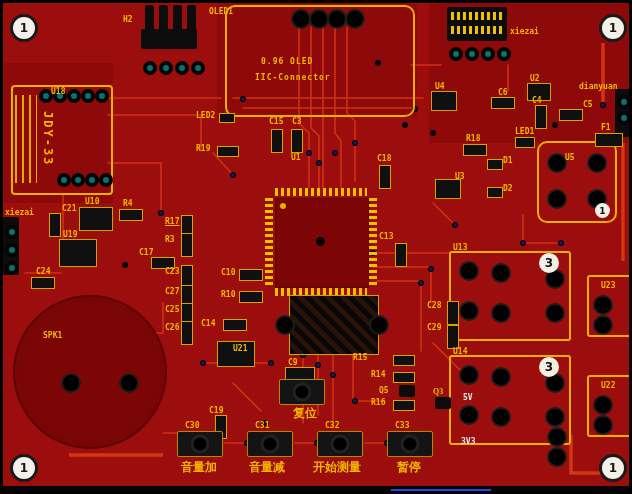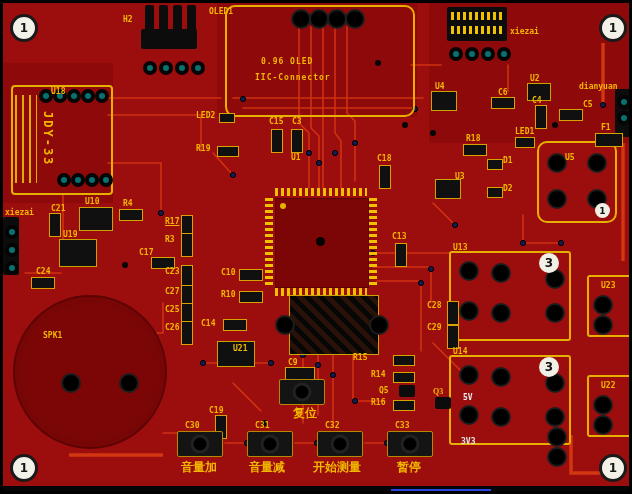--- a/index.html
+++ b/index.html
@@ -229,21 +229,21 @@
   <div class="passive" style="left:214px;top:143px;width:20px;height:9px;"></div>
   <span class="silk" style="left:193px;top:141px;">R19</span>
 
   <div class="passive v" style="left:268px;top:126px;"></div>
   <span class="silk" style="left:266px;top:114px;">C15</span>
   <div class="passive v" style="left:288px;top:126px;"></div>
   <span class="silk" style="left:289px;top:114px;">C3</span>
   <div class="passive v" style="left:376px;top:162px;"></div>
   <span class="silk" style="left:374px;top:151px;">C18</span>
   <div class="passive v" style="left:392px;top:240px;"></div>
-  <span class="silk" style="left:389px;top:229px;text-align:right;">C13</span>
+  <span class="silk" style="left:376px;top:229px;text-align:right;">C13</span>
 
   <span class="silk" style="left:268px;top:150px;margin-left:20px;">U1</span>
   <div class="pins-h" style="left:272px;top:185px;width:92px;"></div>
   <div class="pins-h" style="left:272px;top:285px;width:92px;"></div>
   <div class="pins-v" style="left:262px;top:195px;height:88px;"></div>
   <div class="pins-v" style="left:366px;top:195px;height:88px;"></div>
   <div class="qfp-body" style="left:272px;top:195px;width:92px;height:88px;"></div>
   <div class="dotpad" style="left:313px;top:234px;"></div>
   <div class="dotpad" style="left:277px;top:200px;background:#e7b000;width:6px;height:6px;"></div>
 
@@ -254,21 +254,21 @@
   <div class="blackbox" style="left:0;top:214px;width:16px;height:58px;"></div>
   <div class="pad-th" style="left:2px;top:222px;"></div>
   <div class="pad-th" style="left:2px;top:240px;"></div>
   <div class="pad-th" style="left:2px;top:258px;"></div>
   <span class="silk" style="left:2px;top:205px;">xiezai</span>
   <div class="ic" style="left:76px;top:204px;width:32px;height:22px;"></div>
   <span class="silk" style="left:82px;top:194px;">U10</span>
   <div class="passive" style="left:116px;top:206px;"></div>
   <span class="silk" style="left:120px;top:196px;">R4</span>
   <div class="passive v" style="left:46px;top:210px;"></div>
-  <span class="silk" style="left:48px;top:201px;">C21</span>
+  <span class="silk" style="left:59px;top:201px;">C21</span>
   <div class="ic" style="left:56px;top:236px;width:36px;height:26px;"></div>
   <span class="silk" style="left:60px;top:227px;">U19</span>
   <div class="passive" style="left:28px;top:274px;"></div>
   <span class="silk" style="left:33px;top:264px;">C24</span>
 
   <div class="passive v" style="left:178px;top:212px;"></div>
   <span class="silk" style="left:162px;top:214px;text-decoration:underline;">R17</span>
   <div class="passive v" style="left:178px;top:230px;"></div>
   <span class="silk" style="left:162px;top:232px;">R3</span>
   <div class="passive" style="left:148px;top:254px;"></div>

